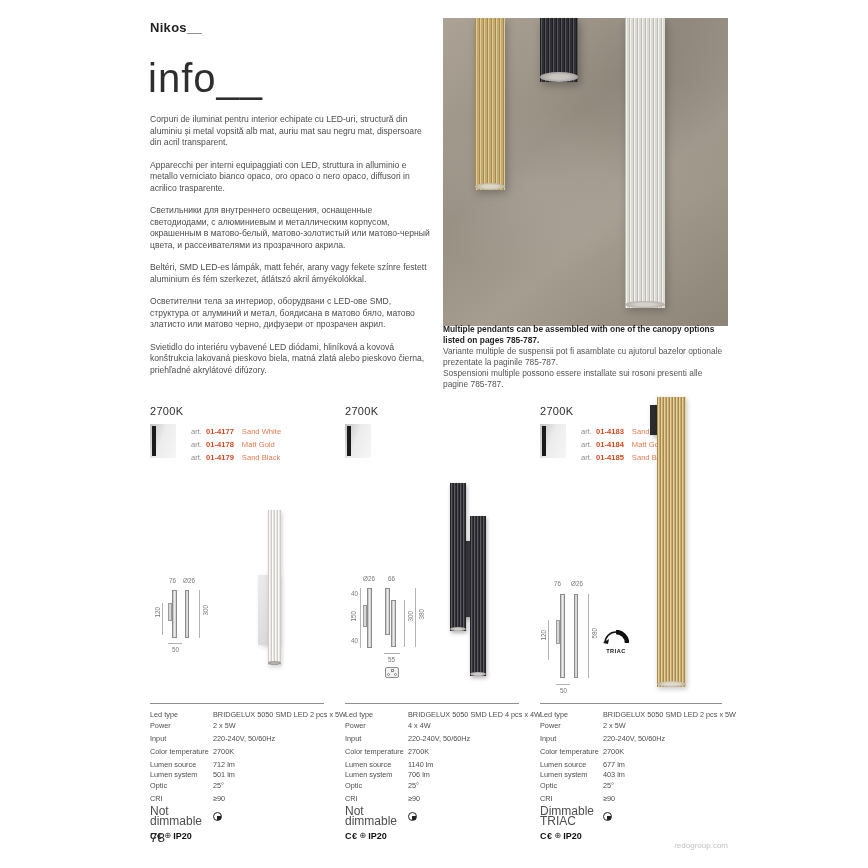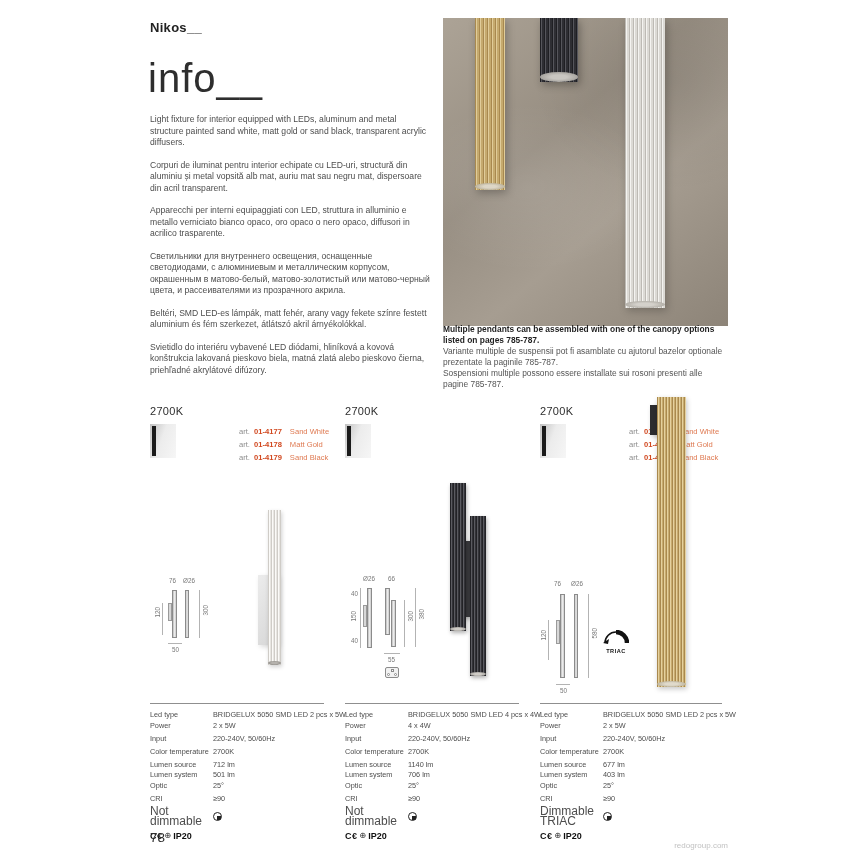--- a/index.html
+++ b/index.html
@@ -43,21 +43,21 @@
   
   .product-col { position:absolute; top:405px; height:428px; }
   .col-1 { left:150px; width:182px; }
   .col-2 { left:345px; width:182px; }
   .col-3 { left:540px; width:190px; }
   .temp { font-size:11px; color:#2e2e2e; letter-spacing:.3px; margin-bottom:7px; }
   .art-block { display:flex; }
   .thumb { width:26px; height:34px; position:relative; flex-shrink:0; margin-right:15px;
     background:linear-gradient(110deg,#c2c2c2 0%,#ececec 45%,#f6f6f6 100%); }
   .thumb .tbar { position:absolute; left:2px; top:2px; width:4px; height:30px; background:#1b1b1b; }
-  .art-rows { padding-top:1px;margin-left:48px; }
+  .art-rows { padding-top:1px; }
   .art-row { font-size:7.6px; line-height:13px; white-space:nowrap; }
   .art-prefix { color:#8d8d8d; margin-right:4px; }
   .art-code { color:#d1481f; font-weight:bold; margin-right:8px; }
   .art-finish { color:#df7a52; }
   
   .tech-drawing { position:absolute; }
   .dim-label { position:absolute; font-size:6.3px; color:#777; white-space:nowrap; }
   .dim-label.rot { writing-mode:vertical-rl; transform:rotate(180deg); }
   .dline { position:absolute; background:#b3b3b3; }
   .dline.h { height:1px; } .dline.v { width:1px; }
@@ -102,25 +102,25 @@
 </style>
 </head>
 <body>
 
 <div class="page">
 
   <div class="brand">Nikos__</div>
   <div class="info-title">info__</div>
 
   <div class="descriptions">
-    <p>Light fixture for interior equipped with LEDs, aluminum and metal structure painted sand white, matt gold or sand black, transparent acrylic diffusers.</p>
     <p>Corpuri de iluminat pentru interior echipate cu LED-uri, structură din aluminiu și metal vopsită alb mat, auriu mat sau negru mat, dispersoare din acril transparent.</p>
     <p>Apparecchi per interni equipaggiati con LED, struttura in alluminio e metallo verniciato bianco opaco, oro opaco o nero opaco, diffusori in acrilico trasparente.</p>
     <p>Светильники для внутреннего освещения, оснащенные светодиодами, с алюминиевым и металлическим корпусом, окрашенным в матово-белый, матово-золотистый или матово-черный цвета, и рассеивателями из прозрачного акрила.</p>
     <p>Beltéri, SMD LED-es lámpák, matt fehér, arany vagy fekete színre festett aluminium és fém szerkezet, átlátszó akril árnyékolókkal.</p>
+    <p>Осветителни тела за интериор, оборудвани с LED-ове SMD, структура от алуминий и метал, боядисана в матово бяло, матово златисто или матово черно, дифузери от прозрачен акрил.</p>
     <p>Svietidlo do interiéru vybavené LED diódami, hliníková a kovová konštrukcia lakovaná pieskovo biela, matná zlatá alebo pieskovo čierna, priehľadné akrylátové difúzory.</p>
   </div>
 
   <div class="hero">
     <div class="shade"></div>
     <div class="tube tube-gold">
         <div class="cap"></div>
       </div>
     <div class="tube tube-black">
         <div class="cap"></div>

